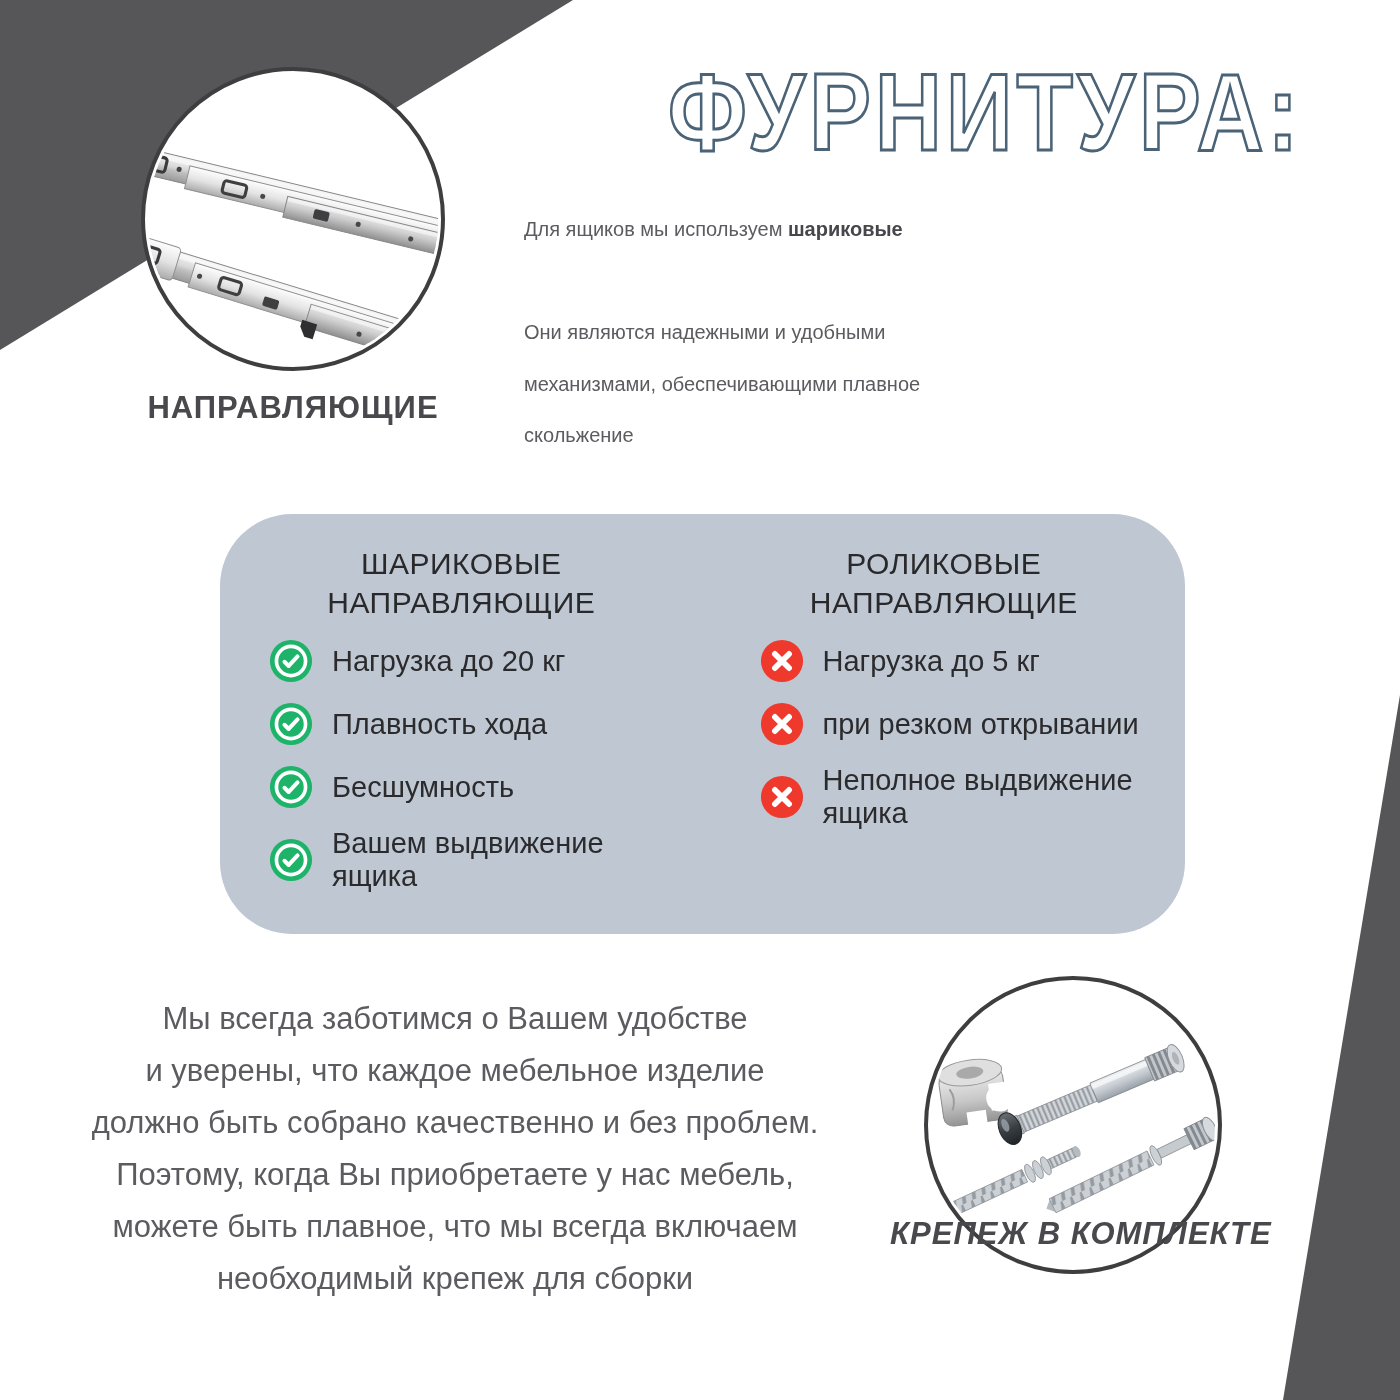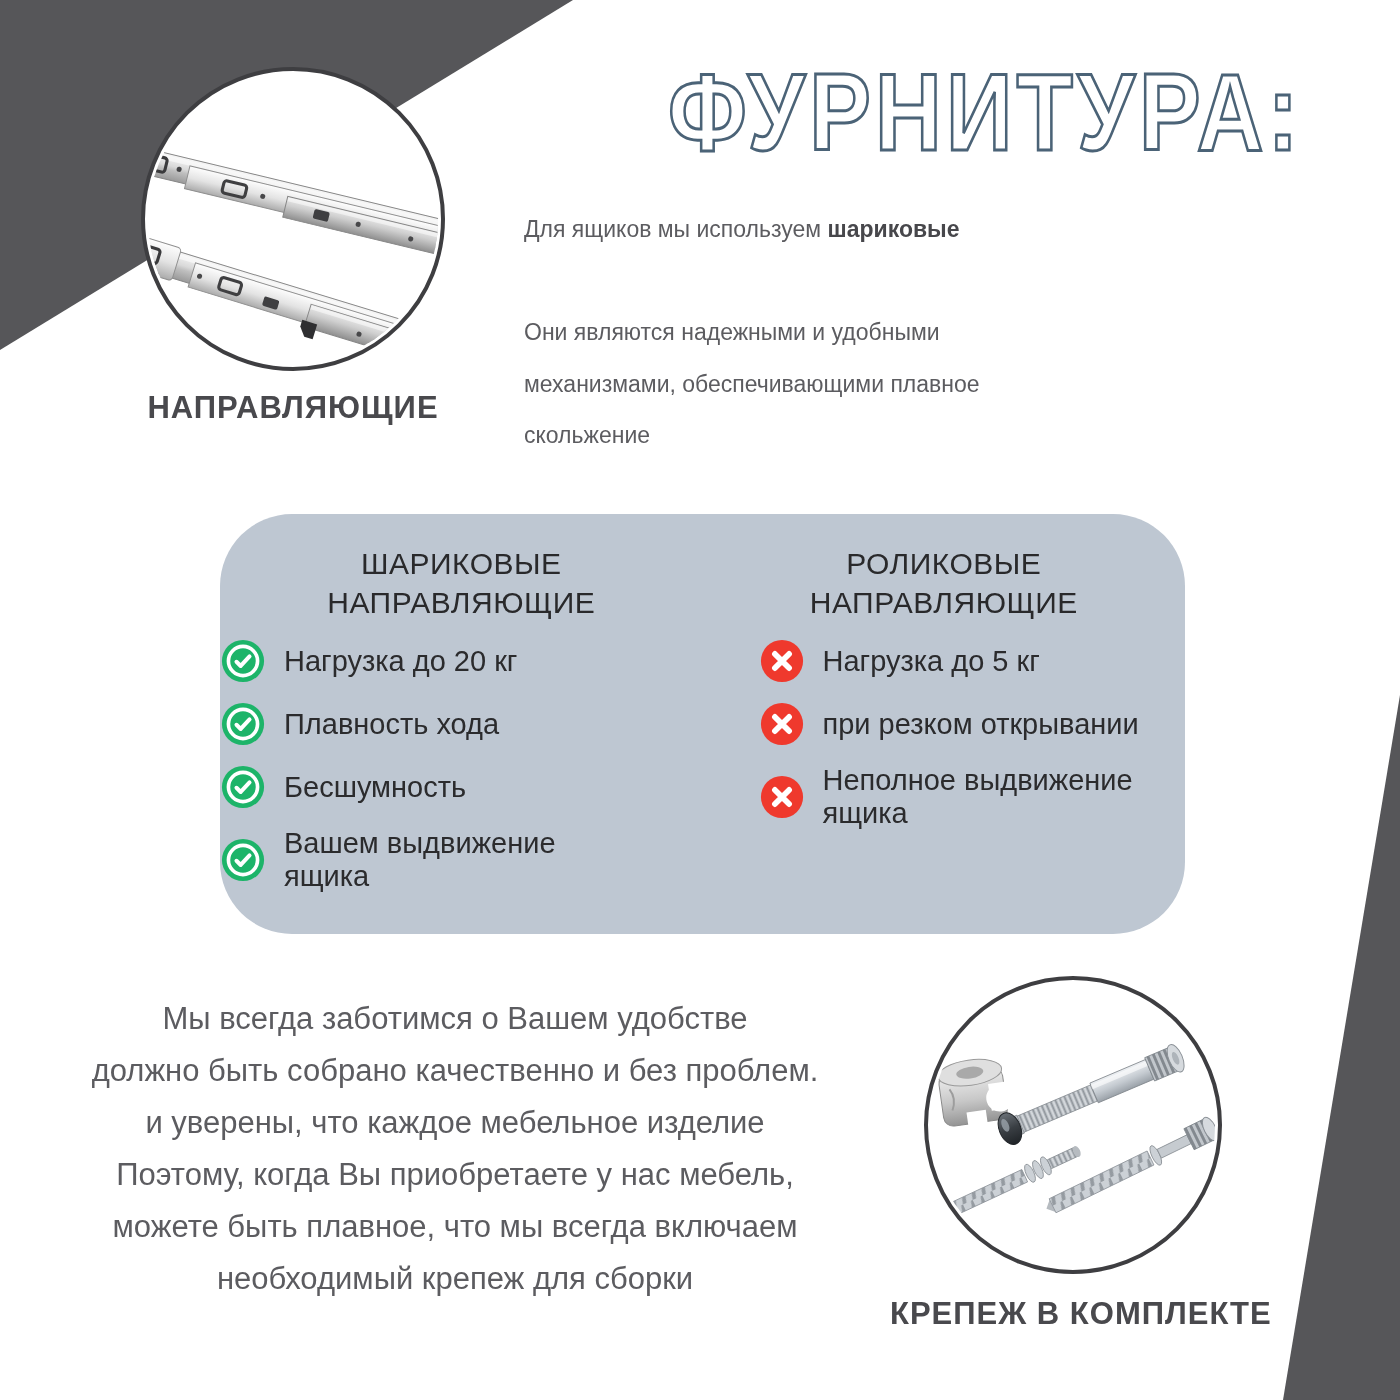--- a/index.html
+++ b/index.html
@@ -19,50 +19,50 @@
   }
   .circle-slides{left:141px;top:67px;width:304px;height:304px;}
   .circle-fasteners{left:924px;top:976px;width:298px;height:298px;}
   .photo-circle svg{display:block;width:100%;height:100%;}
 
   .photo-caption{
     position:absolute;text-align:center;font-weight:bold;font-size:31px;
     color:#49494d;letter-spacing:1px;white-space:nowrap;
   }
   .caption-slides{left:120px;top:390px;width:346px;}
-  .caption-fasteners{left:890px;top:1296px;width:364px;}
+  .caption-fasteners{left:890px;top:1216px;width:364px;font-style:italic;}
 
   
   .title{
     position:absolute;left:668px;top:48px;margin:0;
     font-size:110px;font-weight:bold;letter-spacing:5px;white-space:nowrap;
     color:transparent;-webkit-text-stroke:3px #4b6377;
     transform:scaleX(0.84);transform-origin:left top;
   }
 
   
   .intro{
     position:absolute;left:524px;top:204px;width:740px;margin:0;
-    font-size:23px;line-height:51.5px;color:#5c5c60;
+    font-size:20px;line-height:51.5px;color:#5c5c60;
   }
   .intro .b{font-weight:bold;color:#47474b;}
 
   
   .panel{
     position:absolute;left:220px;top:514px;width:965px;height:420px;
     background:#bec7d2;border-radius:72px;display:flex;box-sizing:border-box;
     padding-top:30px;
   }
   .col{width:50%;box-sizing:border-box;}
   .col-header{
     text-align:center;font-size:30px;line-height:39px;color:#29292b;letter-spacing:.5px;
   }
   .col-header span{display:block;}
   .rows{margin-top:16px;}
-  .col.pros .rows{}
+  .col.pros .rows{padding-left:48px;}
   .col.cons .rows{padding-left:56px;}
   .row{display:flex;align-items:center;margin-bottom:17px;min-height:46px;}
   .row .ic{flex:0 0 46px;width:46px;height:46px;margin-right:18px;}
   .itxt{font-size:29px;line-height:33px;color:#2b2b2d;}
   .itxt span{display:block;}
 
   
   .assurance{
     position:absolute;left:55px;top:993px;width:800px;margin:0;text-align:center;
     font-size:31px;line-height:52px;color:#5c5c60;
@@ -234,22 +234,22 @@
             <span>Неполное выдвижение</span>
             <span>ящика</span>
           </div>
         </div>
       </div>
     </div>
   </div>
 
   <p class="assurance">
     <span>Мы всегда заботимся о Вашем удобстве</span>
+    <span>и уверены, что каждое мебельное изделие</span>
     <span>должно быть собрано качественно и без проблем.</span>
-    <span>и уверены, что каждое мебельное изделие</span>
     <span>Поэтому, когда Вы приобретаете у нас мебель,</span>
     <span>можете быть плавное, что мы всегда включаем</span>
     <span>необходимый крепеж для сборки</span>
   </p>
 
   <div class="photo-circle circle-fasteners">
     <svg viewBox="0 0 298 298">
       <defs>
         <clipPath id="f-clip">
             <circle cx="149" cy="149" r="146"></circle>

